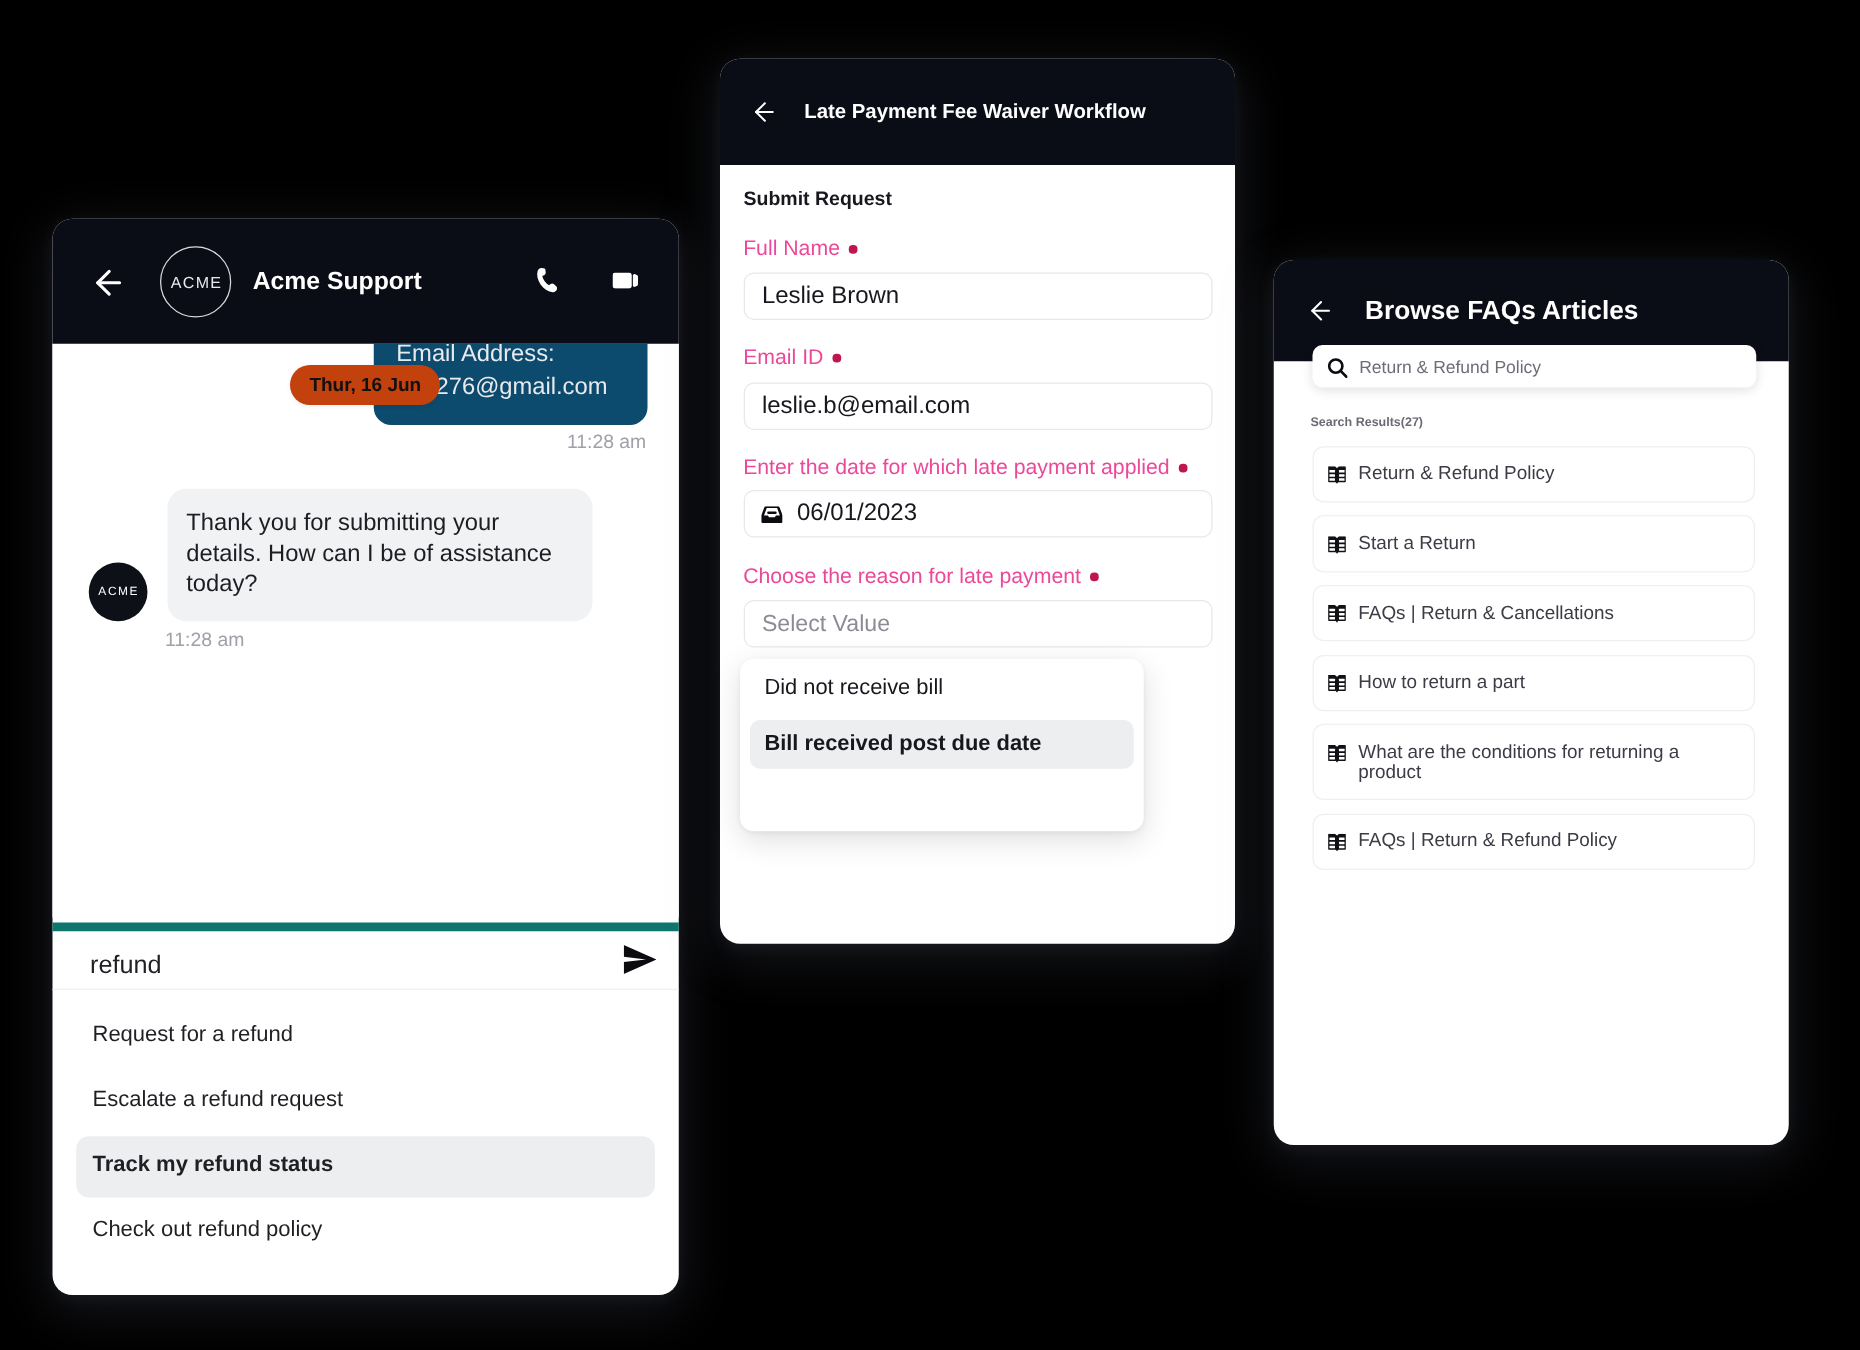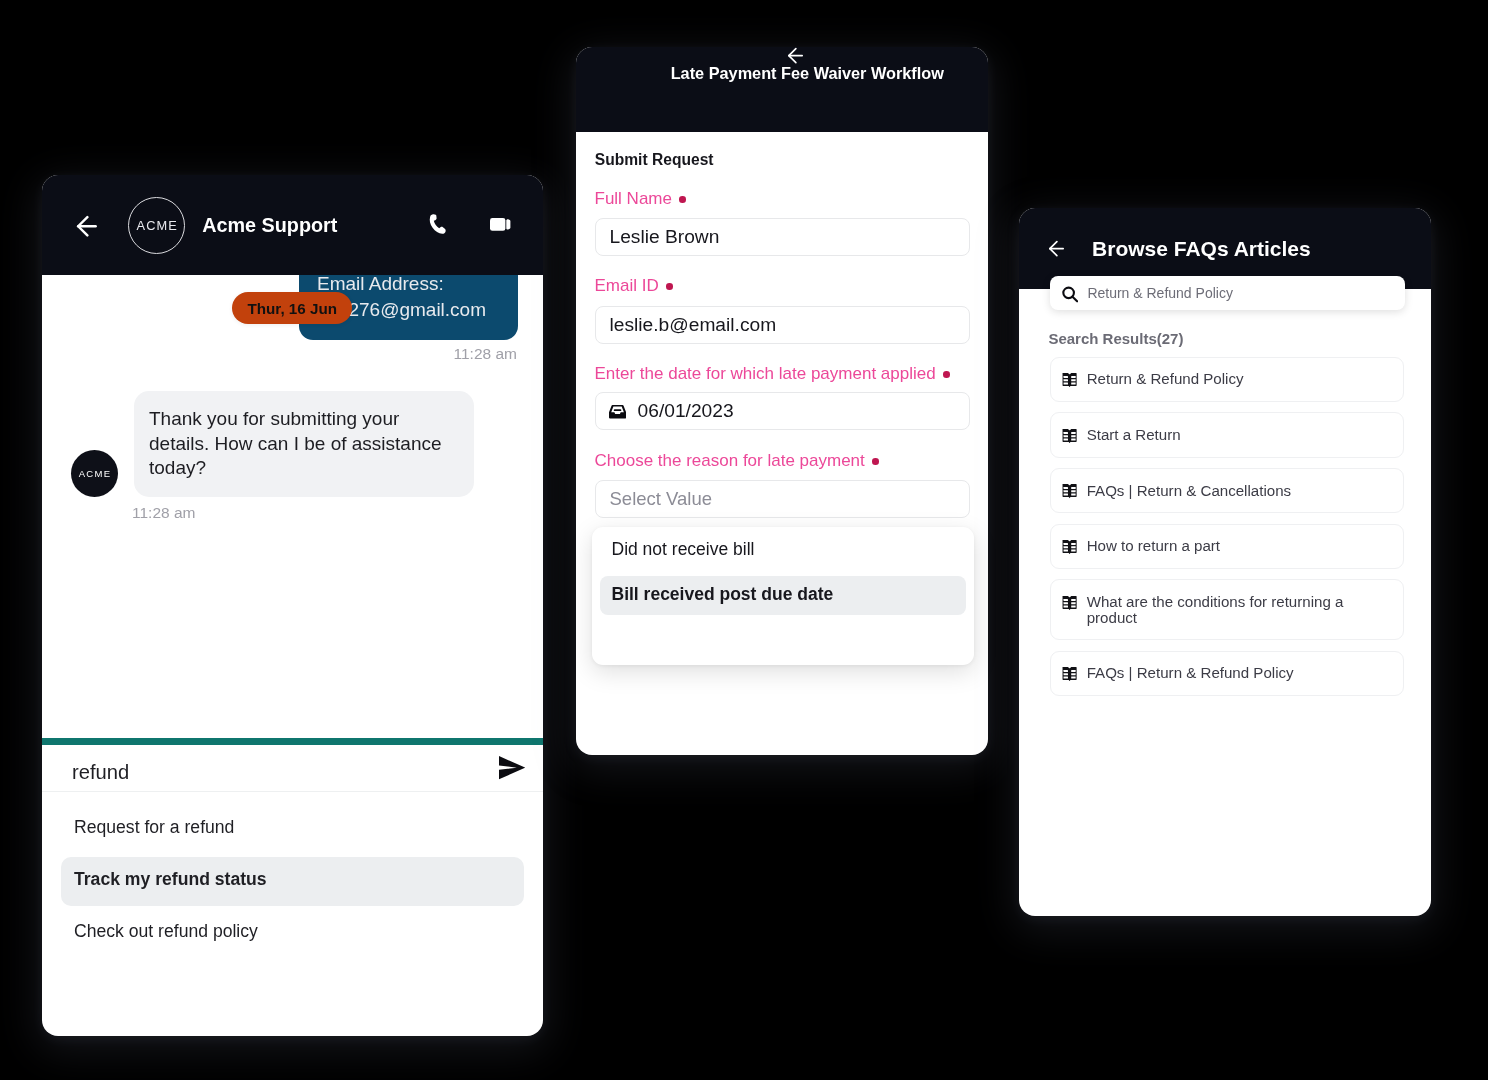--- a/index.html
+++ b/index.html
@@ -53,53 +53,53 @@
   .sugg-item{height:52px;display:flex;align-items:center;padding-left:13px;font-size:17.6px;color:#1f1f24;
      margin:0 19px;border-radius:10px;box-sizing:border-box;}
   .sugg-item{position:relative;text-align:right;}
   .sugg-item > span{position:relative;z-index:1;}
   .sugg-item.sel{font-weight:700;}
   .sugg-item.sel::before{content:"";position:absolute;left:0;right:0;top:3.5px;bottom:-.5px;
      background:#eceef0;border-radius:10px;}
 
   
   #form{left:576px;top:47px;width:412px;height:708px;}
-  #form .hdr{height:85px;padding-left:27px;flex-direction:column;}
+  #form .hdr{height:85px;padding-left:27px;}
   .form-title{font-size:16.3px;font-weight:700;margin-left:23.6px;}
   .form-body{position:absolute;left:0;top:85px;right:0;bottom:0;}
   .sect{position:absolute;left:18.8px;top:19px;height:18px;line-height:18px;
         font-size:15.6px;font-weight:700;color:#17171d;}
   .lbl{position:absolute;left:18.5px;height:18px;line-height:18px;
        font-size:17.0px;color:#ec4899;display:flex;align-items:center;gap:7.5px;white-space:nowrap;}
   .dot{width:6.6px;height:6.6px;border-radius:50%;background:#bf1650;display:inline-block;
        position:relative;top:.5px;}
   .inp{position:absolute;left:19px;width:375px;height:38px;border:1px solid #e7e8ea;border-radius:8px;
        display:flex;align-items:center;padding:0 13.5px;font-size:19.2px;color:#17171d;
        box-sizing:border-box;background:#fff;gap:11px;}
   .inp.ph{color:#8c8c96;font-size:18.5px;}
-  .dd{position:absolute;left:16px;width:382px;top:480px;height:138px;background:#fff;border-radius:11px;
+  .dd{position:absolute;left:16px;width:323px;top:480px;height:138px;background:#fff;border-radius:11px;
       box-shadow:0 7px 24px rgba(0,0,0,.13), 0 1px 4px rgba(0,0,0,.06);padding:0;box-sizing:border-box;}
   .dd-item{height:45px;display:flex;align-items:center;padding-left:11.5px;font-size:17.5px;color:#17171d;
       margin:0 8px;box-sizing:border-box;position:relative;}
   .dd-item > span{position:relative;z-index:1;}
   .dd-item.sel{font-weight:700;}
   .dd-item.sel::before{content:"";position:absolute;left:0;right:0;top:4px;bottom:2px;
       background:#eceef0;border-radius:8px;}
 
   
   #faq{left:1019px;top:208px;width:412px;height:708px;}
   #faq .hdr{height:81px;padding-left:29.2px;}
   .faq-title{font-size:21px;font-weight:700;margin-left:27.1px;}
   .search{position:absolute;left:30.7px;top:68.2px;width:355.5px;height:34px;background:#fff;border-radius:8px;
      box-shadow:0 2px 9px rgba(0,0,0,.13);display:flex;align-items:center;padding:0 12px;box-sizing:border-box;gap:9.5px;
      z-index:5;}
   .search .ph{font-size:14px;color:#6d6d77;}
   .search > span:first-child{display:flex;align-items:center;position:relative;top:1.5px;}
   .res-label{position:absolute;left:29.4px;top:122.9px;height:16px;line-height:16px;
-     font-size:15px;font-weight:700;color:#6b6b75;}
+     font-size:10px;font-weight:700;color:#6b6b75;}
   .cards{position:absolute;left:30.9px;width:354px;top:148.9px;}
   .card{border:1px solid #eff0f2;border-radius:9px;display:flex;align-items:flex-start;
      gap:9.6px;padding:13.6px 11px;margin-bottom:10.4px;box-sizing:border-box;
      font-size:15.1px;line-height:16px;color:#3c3c46;}
   .card .cico{flex:none;display:flex;width:15.2px;height:16px;align-items:center;padding-top:1.6px;box-sizing:border-box;}
 </style>
 </head>
 <body>
 
 <div id="stage">
@@ -151,20 +151,23 @@
         <svg width="26.2" height="23.3" viewBox="0 0 26.2 23.3" fill="#0b0b10">
             <path d="M0 0 26.2 11.65 0 23.3 0 13.7 17.8 11.65 0 9.5z"></path>
           </svg>
       </span>
     </div>
 
     <div class="sugg">
       <div class="sugg-item">
           <span>Request for a refund</span>
         </div>
+      <div class="sugg-item">
+          <span>Escalate a refund request</span>
+        </div>
       <div class="sugg-item sel">
           <span>Track my refund status</span>
         </div>
       <div class="sugg-item">
           <span>Check out refund policy</span>
         </div>
     </div>
   </div>
 
   <div class="panel" id="form">

